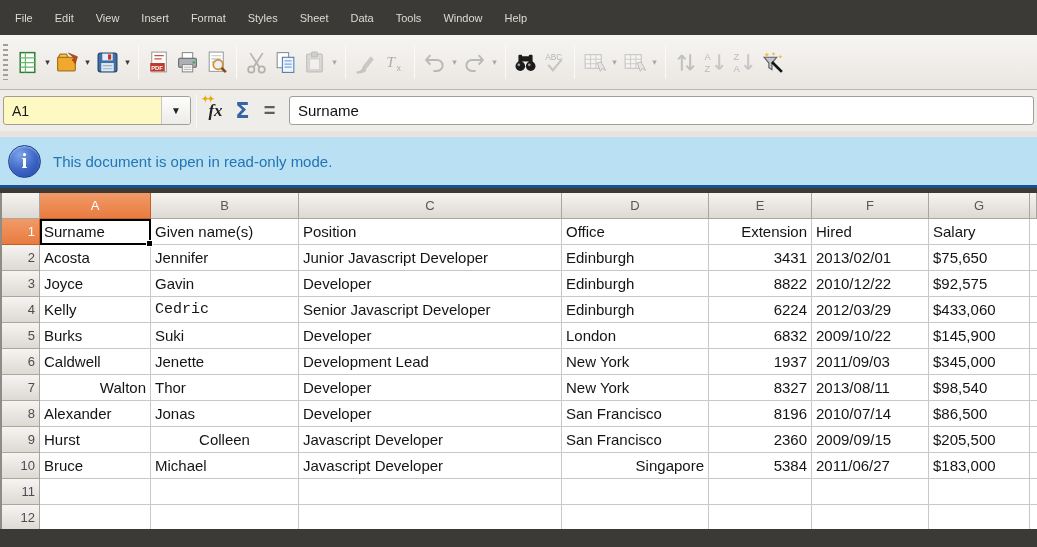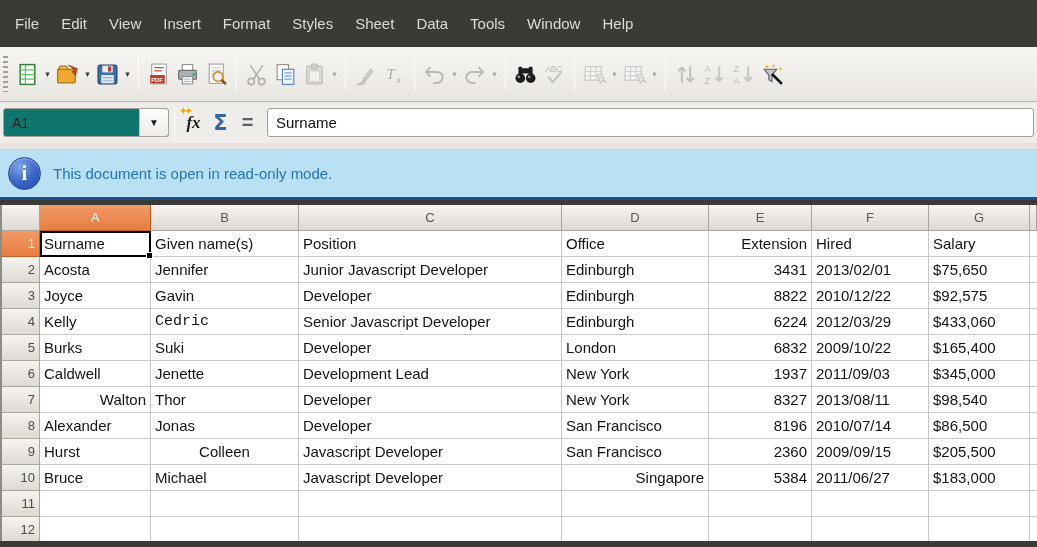--- a/index.html
+++ b/index.html
@@ -6,22 +6,22 @@
   html,body { margin:0; padding:0; }
   body {
     width:1037px; height:547px; overflow:hidden;
     font-family:"Liberation Sans", sans-serif;
     background:#fff;
   }
   .app { position:relative; width:1037px; height:547px; overflow:hidden; background:#3b3a36; }
 
   
   .menubar {
-    height:47px; background:#3b3a36; display:flex; align-items:center;
-    padding-left:4px; color:#dfdbd4; font-size:15px;
+    height:35px; background:#3b3a36; display:flex; align-items:center;
+    padding-left:4px; color:#dfdbd4; font-size:11px;
   }
   .menubar .mitem { padding:6px 11px; cursor:default; border-radius:2px; }
 
   
   .toolbar {
     height:55px; background:linear-gradient(#f7f5f3,#e9e6e1);
     border-bottom:1px solid #bab6b0; display:flex; align-items:center; padding:0 2px;
   }
   .grip { width:5px; height:36px; margin:0 5px 0 1px;
     background:repeating-linear-gradient(to bottom,#a39f98 0 2px, transparent 2px 5px); }
@@ -31,21 +31,21 @@
   .darr { width:11px; height:36px; display:flex; align-items:center; justify-content:center;
     font-size:9px; color:#3c3c3c; }
   .sep { width:1px; height:34px; background:#c3bfb8; border-right:1px solid #fbfaf8; margin:0 5px; }
 
   
   .formulabar {
     height:47px; background:#efede9; display:flex; align-items:center; padding:0 3px;
     border-bottom:6px solid #e7e4df;
   }
   .namebox {
-    width:166px; height:29px; background:#0f766e; border:1px solid #a29e98; border-radius:3px;
+    width:188px; height:29px; background:#fef9c3; border:1px solid #a29e98; border-radius:3px;
     display:flex; align-items:center; font-size:14px; color:#1a1a1a;
   }
   .namebox .nbtext { flex:1; padding-left:8px; }
   .namebox .nbarrow { width:29px; height:100%; display:flex; align-items:center; justify-content:center;
     border-left:1px solid #c9c5bf; font-size:10px; color:#222;
     background:linear-gradient(#fdfdfc,#ececea); border-radius:0 2px 2px 0; }
   .fbtn { width:27px; height:30px; display:flex; align-items:center; justify-content:center; border-radius:3px; }
   .fx { font-family:"Liberation Serif", serif; font-style:italic; font-weight:bold; font-size:17px; color:#222; position:relative; }
   .fx .sparks { position:absolute; top:-7px; left:-7px; font-style:normal; font-size:9px; color:#f0a500; letter-spacing:-2px; }
   .sigma { color:#3465a4; font-size:21px; font-weight:bold; font-family:"DejaVu Sans", sans-serif; }
@@ -408,21 +408,21 @@
             <td class="sliver"></td>
           </tr>
           <tr>
             <th class="rowh">5</th>
             <td class="cell" style="text-align: left;">Burks</td>
             <td class="cell" style="text-align: left;">Suki</td>
             <td class="cell" style="text-align: left;">Developer</td>
             <td class="cell" style="text-align: left;">London</td>
             <td class="cell" style="text-align: right;">6832</td>
             <td class="cell" style="text-align: left;">2009/10/22</td>
-            <td class="cell" style="text-align: left;">$165,400</td>
+            <td class="cell" style="text-align: left;">$145,900</td>
             <td class="sliver"></td>
           </tr>
           <tr>
             <th class="rowh">6</th>
             <td class="cell" style="text-align: left;">Caldwell</td>
             <td class="cell" style="text-align: left;">Jenette</td>
             <td class="cell" style="text-align: left;">Development Lead</td>
             <td class="cell" style="text-align: left;">New York</td>
             <td class="cell" style="text-align: right;">1937</td>
             <td class="cell" style="text-align: left;">2011/09/03</td>

